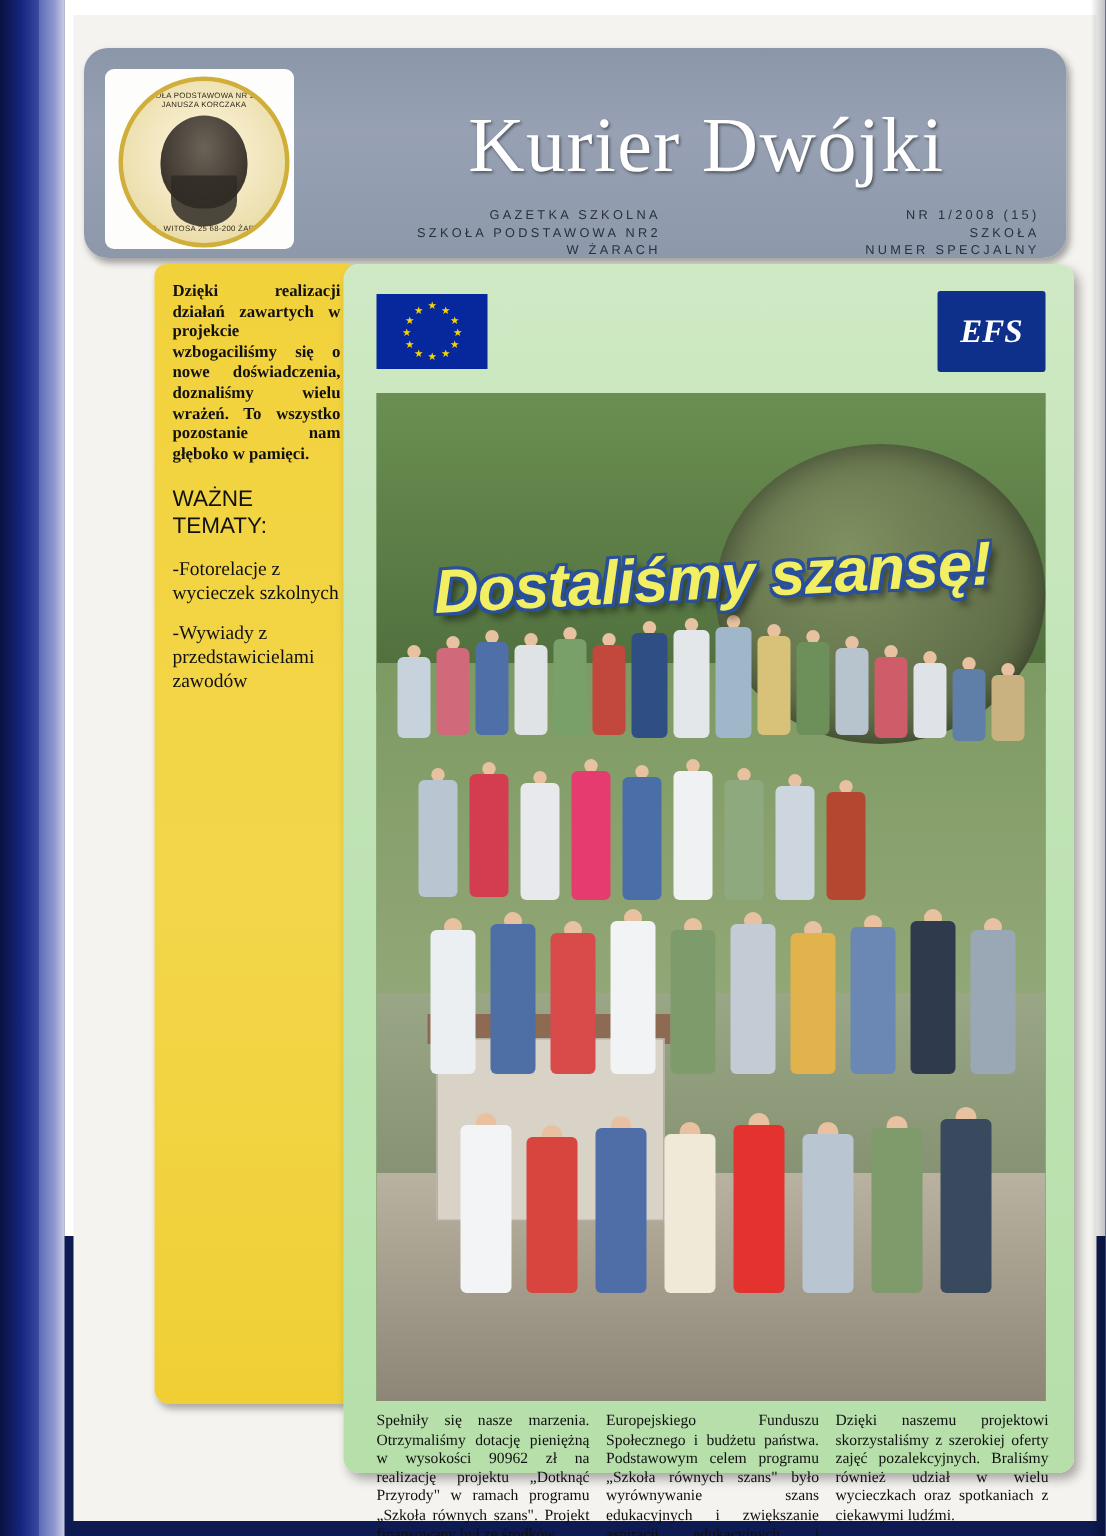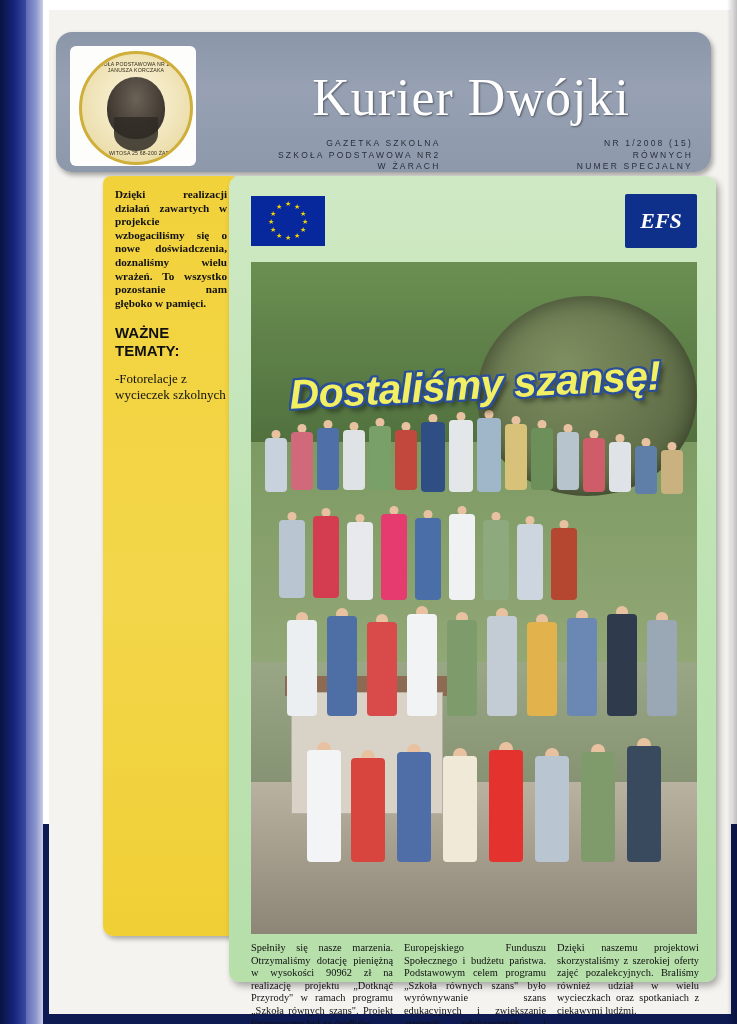--- a/index.html
+++ b/index.html
@@ -156,21 +156,21 @@
   .yc-body {
     font-family: "Liberation Serif", serif;
     font-size: 11.2px;
     line-height: 13.6px;
     text-align: justify;
     color: #111;
   }
   .yc-wazne {
     margin-top: 14px;
     font-family: "Liberation Sans", sans-serif;
-    font-weight: bold;
+    font-weight: normal;
     font-size: 15px;
     line-height: 18px;
     color: #111;
   }
   .yc-topic {
     margin-top: 11px;
     font-family: "Liberation Serif", serif;
     font-size: 13px;
     line-height: 16px;
     color: #111;
@@ -341,30 +341,31 @@
         <div class="seal-beard"></div>
         <div class="seal-text-bot">UL. WITOSA 25 68-200 ŻARY</div>
       </div>
     </div>
     <div class="title">Kurier Dwójki</div>
     <div class="sub-left" style="white-space:pre-line;text-align:right;">GAZETKA SZKOLNA
 SZKOŁA PODSTAWOWA NR2
 W ŻARACH</div>
     <div class="sub-right">
       <div>NR 1/2008 (15)</div>
-      <div>RÓWNYCH</div>
+      <div>SZKOŁA</div>
       <div>NUMER SPECJALNY</div>
     </div>
   </div>
 
   <div class="yellow-col">
     <div class="yc-pad">
       <div class="yc-body" style="font-weight:bold;margin-top:2px;">Dzięki realizacji działań zawartych w projekcie wzbogaciliśmy się o nowe doświadczenia, doznaliśmy wielu wrażeń. To wszystko pozostanie nam głęboko w pamięci.</div>
       <div class="yc-wazne">WAŻNE TEMATY:</div>
       <div class="yc-topic">-Fotorelacje z wycieczek szkolnych</div>
+      <div class="yc-topic">-Wywiady z przedstawicielami zawodów</div>
     </div>
   </div>
 
   <div class="green-panel">
 
     <div class="logobar">
       <div class="eu-flag">
         <div class="eu-stars">
           <i style="left:17px;top:0px;">★</i>
           <i style="left:26px;top:3px;">★</i>

